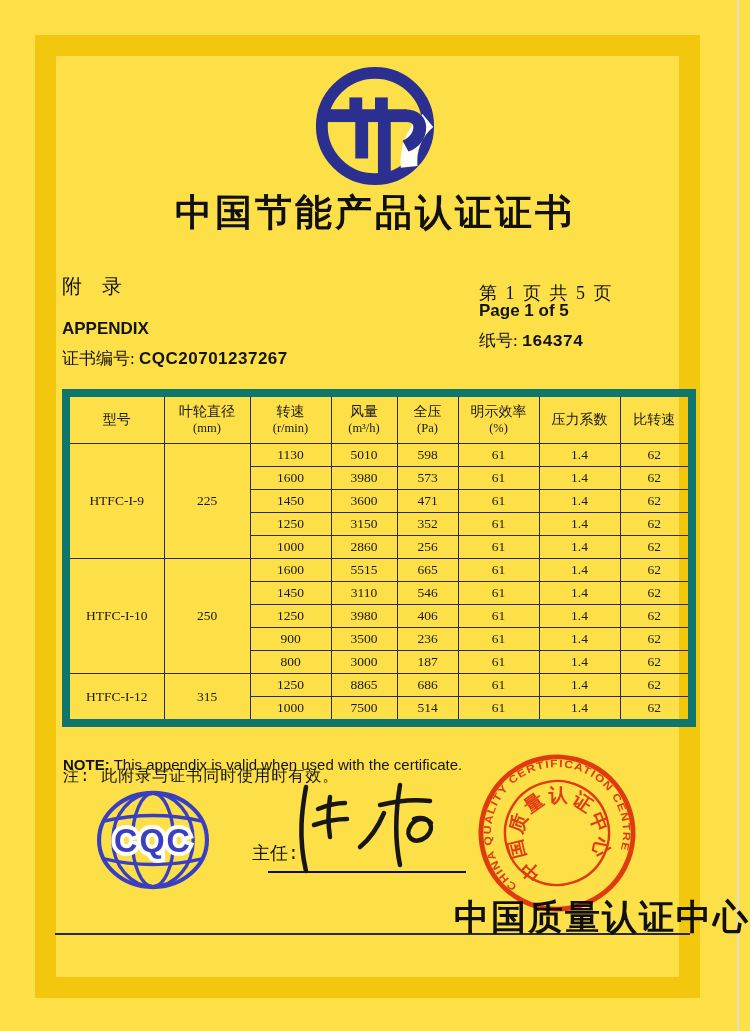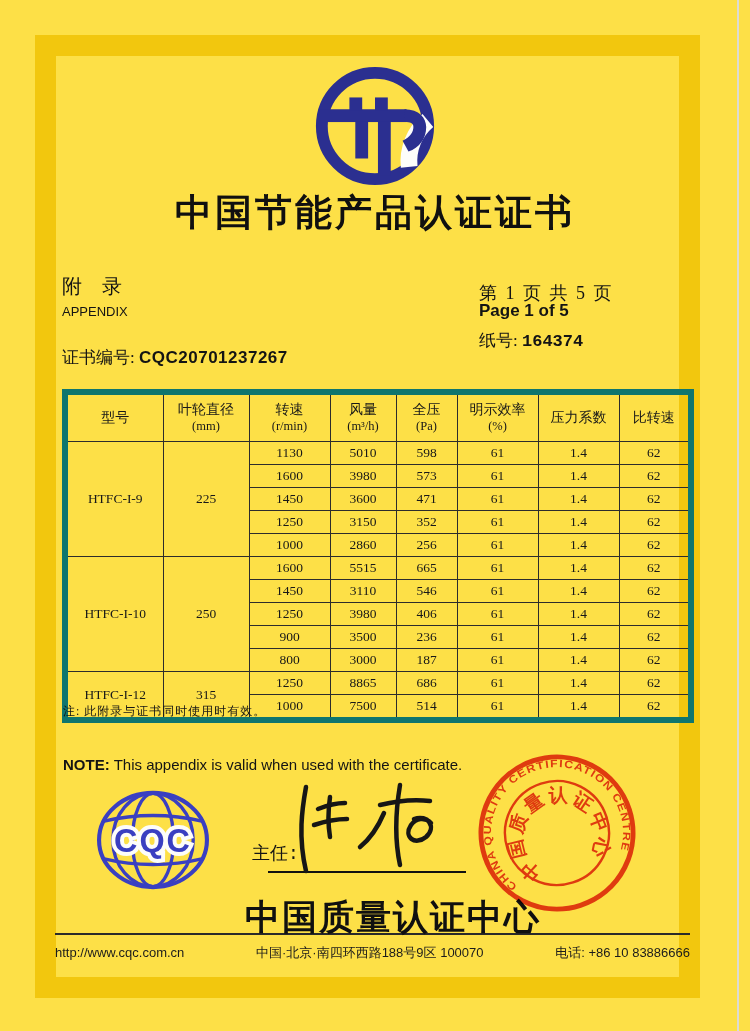--- a/index.html
+++ b/index.html
@@ -12,56 +12,56 @@
     box-sizing:border-box;border:21px solid #F2C70E;
   }
   .scan-line{position:absolute;left:737px;top:0;width:2px;height:1031px;background:#dddbd4;}
   .logo-energy{position:absolute;left:311px;top:62px;}
   .cert-title{
     position:absolute;left:0;right:0;top:188px;text-align:center;
     font-size:37px;font-weight:bold;letter-spacing:3px;color:#101010;
   }
   .appendix-block{position:absolute;left:62px;top:276px;line-height:1;}
   .appendix-cn{font-size:20px;white-space:pre;font-family:"Liberation Serif","DejaVu Serif",serif;}
-  .appendix-en{font-size:13px;font-weight:normal;margin-top:9px;}
-  .cert-line{font-size:17px;margin-top:31px;font-family:"Liberation Serif","DejaVu Serif",serif;}
+  .appendix-en{font-size:17px;font-weight:bold;margin-top:24px;}
+  .cert-line{font-size:17px;margin-top:13px;font-family:"Liberation Serif","DejaVu Serif",serif;}
   .cert-line b{font-family:"Liberation Sans",sans-serif;font-weight:700;letter-spacing:.5px;}
   .pageinfo-block{position:absolute;left:479px;top:284px;line-height:1;}
   .page-cn{font-size:18px;font-family:"Liberation Serif","DejaVu Serif",serif;letter-spacing:2px;}
   .page-en{font-size:17px;font-weight:bold;}
   .paper-line{font-size:17px;margin-top:13px;font-family:"Liberation Serif","DejaVu Serif",serif;}
   .paper-line b{font-family:Liberation Mono, monospace;font-weight:700;}
 
   table.spec{
     position:absolute;left:62px;top:389px;width:626px;
     border-collapse:collapse;table-layout:fixed;
     font-family:"Liberation Serif","DejaVu Serif",serif;
   }
   table.spec th,table.spec td{
     border:1px solid #2c2c2c;text-align:center;vertical-align:middle;
     padding:0;font-weight:normal;color:#181818;
   }
-  table.spec{border:6px solid #0f766e;padding-left:32px;}
+  table.spec{border:8px solid #0f766e;padding-left:32px;}
   table.spec thead th{height:46px;font-size:14px;line-height:1.25;}
   table.spec thead .l2{font-size:12.5px;}
   table.spec tbody td{height:22px;font-size:13.5px;}
 
-  .note-cn{position:absolute;left:63px;top:703px;font-size:12px;letter-spacing:1px;
-    font-family:Liberation Serif, serif;}
+  .note-cn{position:absolute;left:63px;top:766px;font-size:16px;letter-spacing:1px;
+    font-family:Liberation Mono, monospace;}
   .note-en{position:absolute;left:63px;top:756px;font-size:15px;text-align:center;}
   .note-en b{margin-right:4px;}
 
   .cqc-globe{position:absolute;left:94px;top:789px;}
   .director-label{position:absolute;left:252px;top:841px;font-size:18px;
     font-family:Liberation Mono, monospace;}
   .sig-line{position:absolute;left:268px;top:871px;width:198px;border-bottom:2px solid #111;}
   .signature-svg{position:absolute;left:284px;top:779px;z-index:3;}
   .stamp{position:absolute;left:475px;top:751px;z-index:5;opacity:.93;mix-blend-mode:multiply;}
   .issuer-name{
-    position:absolute;left:0;right:0;top:894px;text-align:center;z-index:1;
+    position:absolute;left:0;right:0;top:894px;text-align:right;z-index:1;
     font-size:35px;font-weight:bold;letter-spacing:2px;padding-left:36px;color:#101010;
   }
   .footer-rule{position:absolute;left:55px;top:933px;width:635px;border-top:2px solid #2a2a2a;}
   .footer{
     position:absolute;left:55px;top:944px;width:635px;display:flex;
     justify-content:space-between;align-items:baseline;font-size:13px;color:#1b1b1b;
   }
   .footer .addr{font-size:13px;}
 </style>
 </head>
@@ -294,18 +294,13 @@
           <text transform="translate(28.9 -17.1) rotate(51.4)">证</text>
           <text transform="translate(36.9 3.2) rotate(85.7)">中</text>
           <text transform="translate(32.0 24.5) rotate(120.0)">心</text>
         </g>
     </g>
   </svg>
 
   <div class="issuer-name">中国质量认证中心</div>
 
   <div class="footer-rule"></div>
-  <div class="footer">
-    <span>http://www.cqc.com.cn</span>
-    <span class="addr">中国·北京·南四环西路188号9区  100070</span>
-    <span>电话: +86 10 83886666</span>
-  </div>
 </div>
 
 </body></html>

